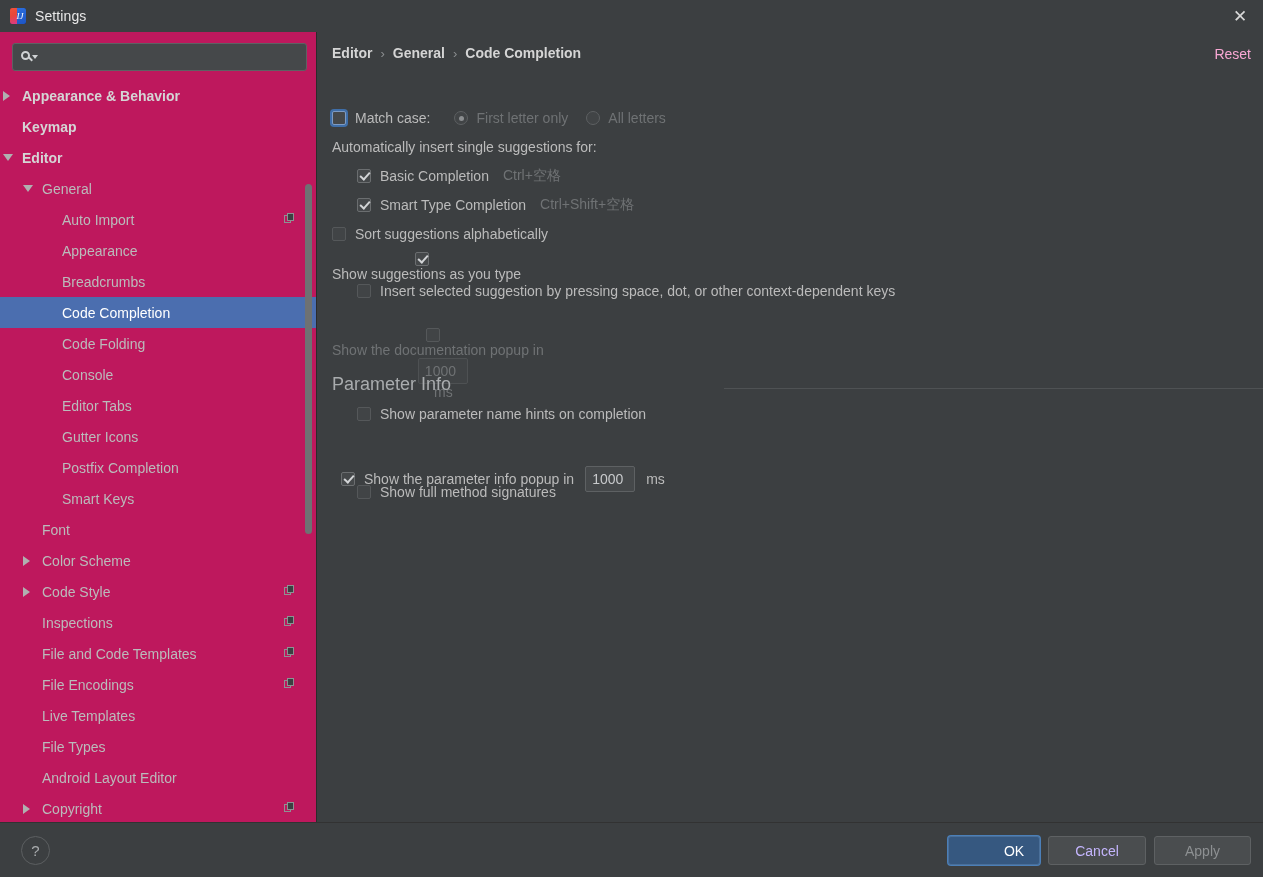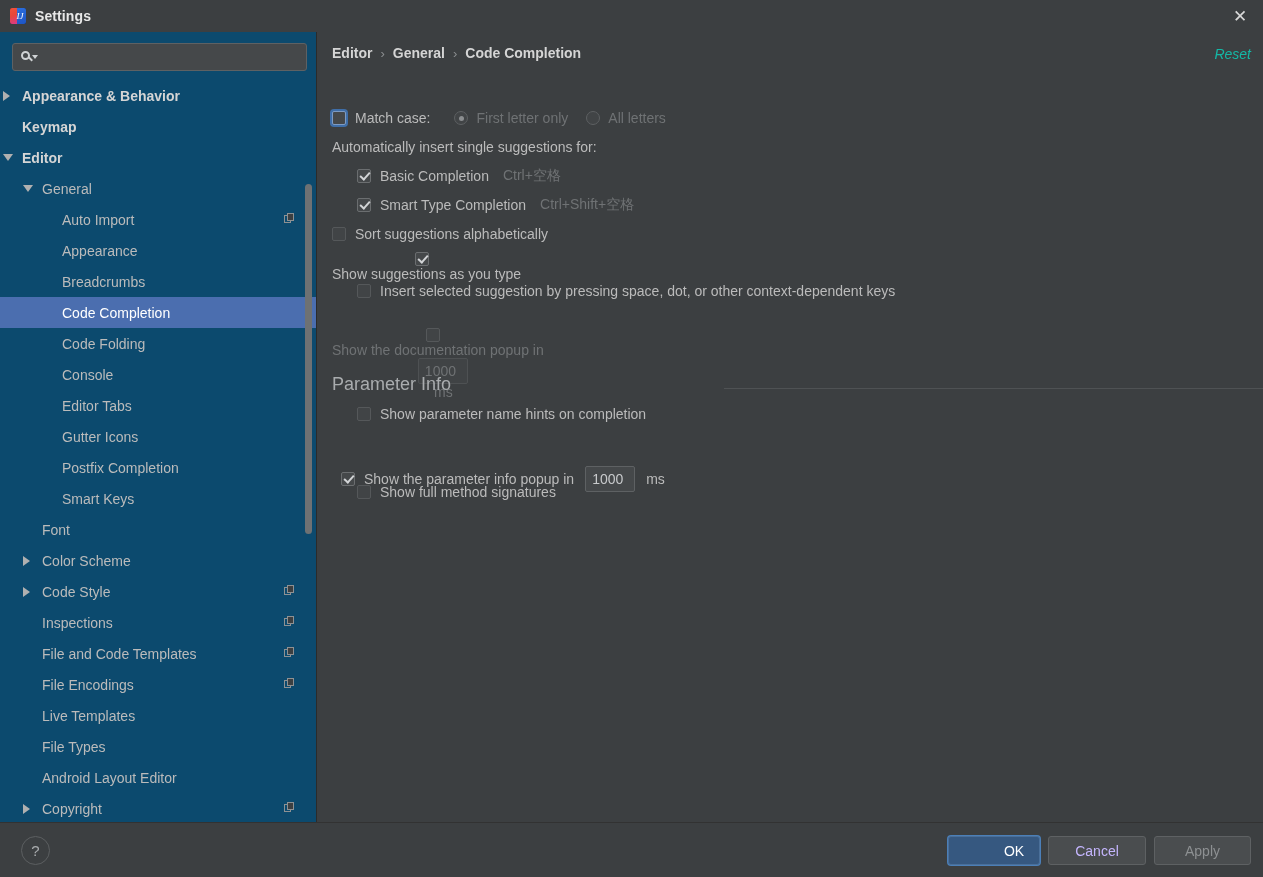--- a/index.html
+++ b/index.html
@@ -30,39 +30,39 @@
   #titlebar .tb-icon .ij-r {
     position: absolute; right: 0; top: 0; width: 9px; height: 16px;
     background: linear-gradient(160deg,#2b6fe0 0%,#1d54c4 100%);
   }
   #titlebar .tb-icon .ij-j {
     position: absolute; right: 2.5px; top: 3px;
     font-size: 9px; line-height: 10px; color: #fff;
     font-family: "Liberation Serif", serif; font-style: italic;
   }
   #titlebar .tb-title {
-    font-size: 14px; color: #e8e8e8; letter-spacing: .1px; font-weight: bold;
+    font-size: 14px; color: #e8e8e8; letter-spacing: .1px;
   }
   #win-close {
     position: absolute; right: 0; top: 0; width: 46px; height: 32px;
     display: flex; align-items: center; justify-content: center;
     color: #d8d8d8; font-size: 17px; line-height: 1;
     cursor: pointer;
   }
 
   
   #dialog-body {
     position: absolute; top: 32px; left: 0; width: 1263px; height: 790px;
     background: #3c3f41;
   }
 
   
   #sidebar {
     position: absolute; left: 0; top: 0; width: 317px; height: 790px;
-    background: #0c4a6e;
+    background: #be185d;
     border-right: 1px solid #2b2b2b;
     overflow: hidden;
   }
   #search-wrap {
     position: absolute; left: 12px; top: 11px; width: 295px; height: 28px;
   }
   #search-field {
     width: 100%; height: 100%;
     background: #45484a;
     border: 1px solid #5e6163;
@@ -148,21 +148,21 @@
   #breadcrumb {
     position: absolute; left: 15px; top: 13px;
     display: flex; align-items: center;
     font-size: 14px; font-weight: bold; color: #d5d5d5;
   }
   #breadcrumb .bc-sep {
     margin: 0 8px; color: #8a8d8f; font-weight: normal; font-size: 13px;
   }
   #reset-link {
     position: absolute; right: 12px; top: 14px;
-    font-size: 14px; color: #14b8a6; cursor: pointer; font-style: italic;
+    font-size: 14px; color: #f9a8d4; cursor: pointer;
   }
 
   .row { position: absolute; display: flex; align-items: center; white-space: nowrap; }
   .lbl { font-size: 14px; color: #bbbbbb; }
   .lbl.dim { color: #6f7274; }
   .lbl.grp { font-size: 18px; color: #a9acae; }
 
   
   .cb {
     width: 14px; height: 14px; flex: 0 0 auto;

